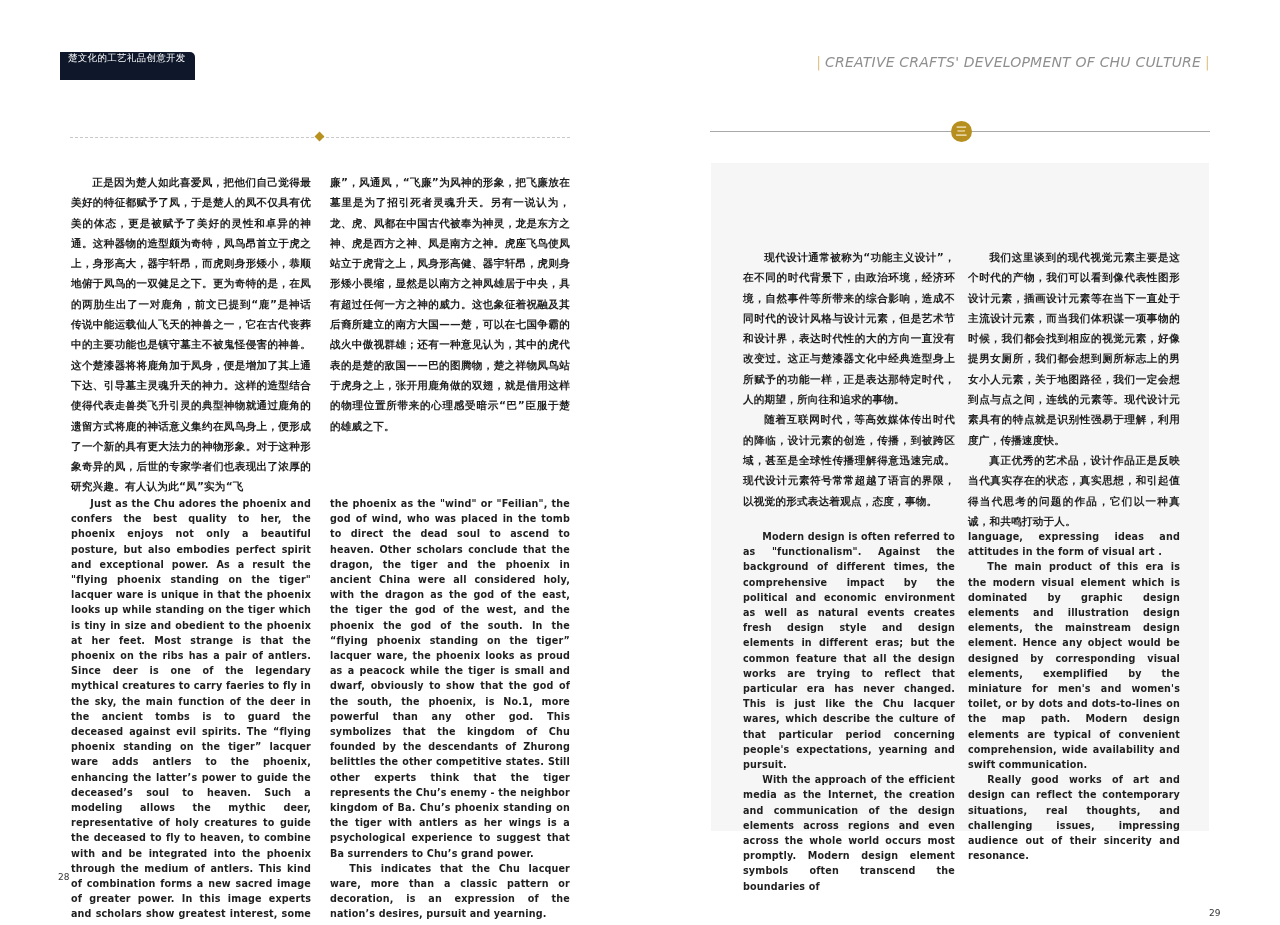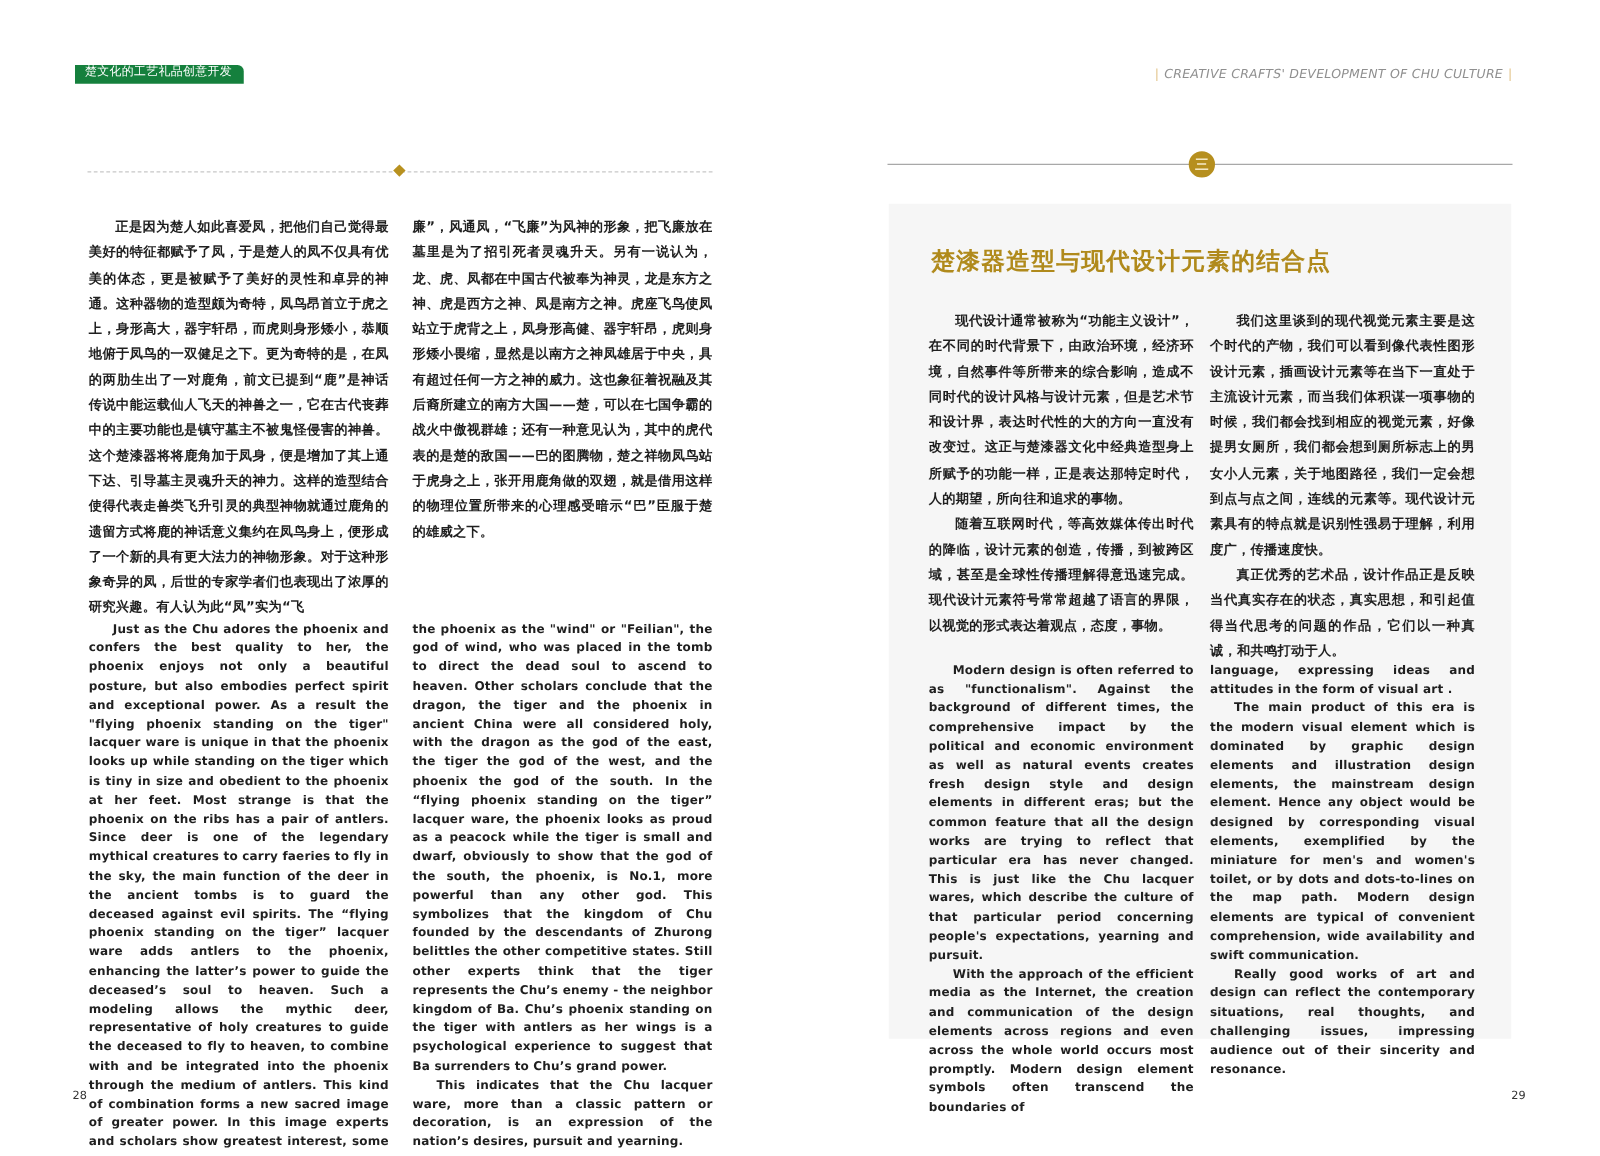--- a/index.html
+++ b/index.html
@@ -5,43 +5,43 @@
   html, body { margin:0; padding:0; }
   body {
     width:1280px; height:925px; background:#ffffff; position:relative; overflow:hidden;
     font-family:"DejaVu Sans", sans-serif; color:#1f1f1f;
   }
   .page { position:absolute; top:0; height:925px; }
   .page-left { left:0; width:640px; }
   .page-right { left:640px; width:640px; }
 
   .header-tag {
-    position:absolute; left:60px; top:52px; height:15px; padding:0 9px 0 8px;
-    background:#15803d; color:#fff; font-size:9.5px; line-height:12px;
+    position:absolute; left:60px; top:52px; height:28px; padding:0 9px 0 8px;
+    background:#0f172a; color:#fff; font-size:9.5px; line-height:12px;
     border-top-right-radius:5px; letter-spacing:0.3px;
   }
   .divider-dashed {
     position:absolute; left:70px; top:137px; width:500px; height:0;
     border-top:1px dashed #c8c8c8;
   }
   .divider-diamond {
     position:absolute; left:316px; top:133px; width:7px; height:7px;
     background:#b8911f; transform:rotate(45deg);
   }
 
   .text-col { position:absolute; font-size:10.6px; text-align:justify;font-weight:bold; }
   .zh { line-height:20.3px; letter-spacing:0.2px; }
   .en { line-height:15.2px; font-size:9.6px; letter-spacing:0.15px; }
   .indent { text-indent:2em; }
   p { margin:0; }
 
   .page-num { position:absolute; top:872px; font-size:9px; color:#333; }
 
   .header-en {
-    position:absolute; right:66px; top:54px; font-size:10px; color:#8f8f8f;
+    position:absolute; right:66px; top:54px; font-size:14px; color:#8f8f8f;
     font-style:italic; letter-spacing:0.2px;
   }
   .header-en .bar { color:#e2c48a; font-style:normal; margin:0 4px; }
 
   .rule-solid { position:absolute; left:70px; top:131px; width:500px; height:1px; background:#a8a8a8; }
   .badge {
     position:absolute; left:311px; top:121px; width:21px; height:21px; border-radius:50%;
     background:#b68f1e; color:#f3e7c2; font-size:11px; line-height:21px; text-align:center;
     font-family:"DejaVu Serif", serif; font-weight:bold;
   }
@@ -80,21 +80,20 @@
 
 <div class="page page-right">
   <div class="header-en">
     <span class="bar">|</span><span>CREATIVE CRAFTS' DEVELOPMENT OF CHU CULTURE</span><span class="bar">|</span>
   </div>
 
   <div class="rule-solid"></div>
   <div class="badge">三</div>
 
   <div class="panel">
-    <div class="panel-title">楚漆器造型与现代设计元素的结合点</div>
 
     <div class="text-col zh" style="left:32px; top:84px; width:212px;">
       <p class="indent">现代设计通常被称为“功能主义设计”，在不同的时代背景下，由政治环境，经济环境，自然事件等所带来的综合影响，造成不同时代的设计风格与设计元素，但是艺术节和设计界，表达时代性的大的方向一直没有改变过。这正与楚漆器文化中经典造型身上所赋予的功能一样，正是表达那特定时代，人的期望，所向往和追求的事物。</p>
       <p class="indent">随着互联网时代，等高效媒体传出时代的降临，设计元素的创造，传播，到被跨区域，甚至是全球性传播理解得意迅速完成。现代设计元素符号常常超越了语言的界限，以视觉的形式表达着观点，态度，事物。</p>
     </div>
     <div class="text-col zh" style="left:257px; top:84px; width:212px;">
       <p class="indent">我们这里谈到的现代视觉元素主要是这个时代的产物，我们可以看到像代表性图形设计元素，插画设计元素等在当下一直处于主流设计元素，而当我们体积谋一项事物的时候，我们都会找到相应的视觉元素，好像提男女厕所，我们都会想到厕所标志上的男女小人元素，关于地图路径，我们一定会想到点与点之间，连线的元素等。现代设计元素具有的特点就是识别性强易于理解，利用度广，传播速度快。</p>
       <p class="indent">真正优秀的艺术品，设计作品正是反映当代真实存在的状态，真实思想，和引起值得当代思考的问题的作品，它们以一种真诚，和共鸣打动于人。</p>
     </div>
 
@@ -102,14 +101,14 @@
       <p class="indent">Modern design is often referred to as "functionalism". Against the background of different times, the comprehensive impact by the political and economic environment as well as natural events creates fresh design style and design elements in different eras; but the common feature that all the design works are trying to reflect that particular era has never changed. This is just like the Chu lacquer wares, which describe the culture of that particular period concerning people's expectations, yearning and pursuit.</p>
       <p class="indent">With the approach of the efficient media as the Internet, the creation and communication of the design elements across regions and even across the whole world occurs most promptly. Modern design element symbols often transcend the boundaries of</p>
     </div>
     <div class="text-col en" style="left:257px; top:366px; width:212px;">
       <p>language, expressing ideas and attitudes in the form of visual art .</p>
       <p class="indent">The main product of this era is the modern visual element which is dominated by graphic design elements and illustration design elements, the mainstream design element. Hence any object would be designed by corresponding visual elements, exemplified by the miniature for men's and women's toilet, or by dots and dots-to-lines on the map path. Modern design elements are typical of convenient comprehension, wide availability and swift communication.</p>
       <p class="indent">Really good works of art and design can reflect the contemporary situations, real thoughts, and challenging issues, impressing audience out of their sincerity and resonance.</p>
     </div>
   </div>
 
-  <div class="page-num" style="left:569px;">29</div>
+  <div class="page-num" style="left:569px;margin-top:36px;">29</div>
 </div>
 
 </body></html>

